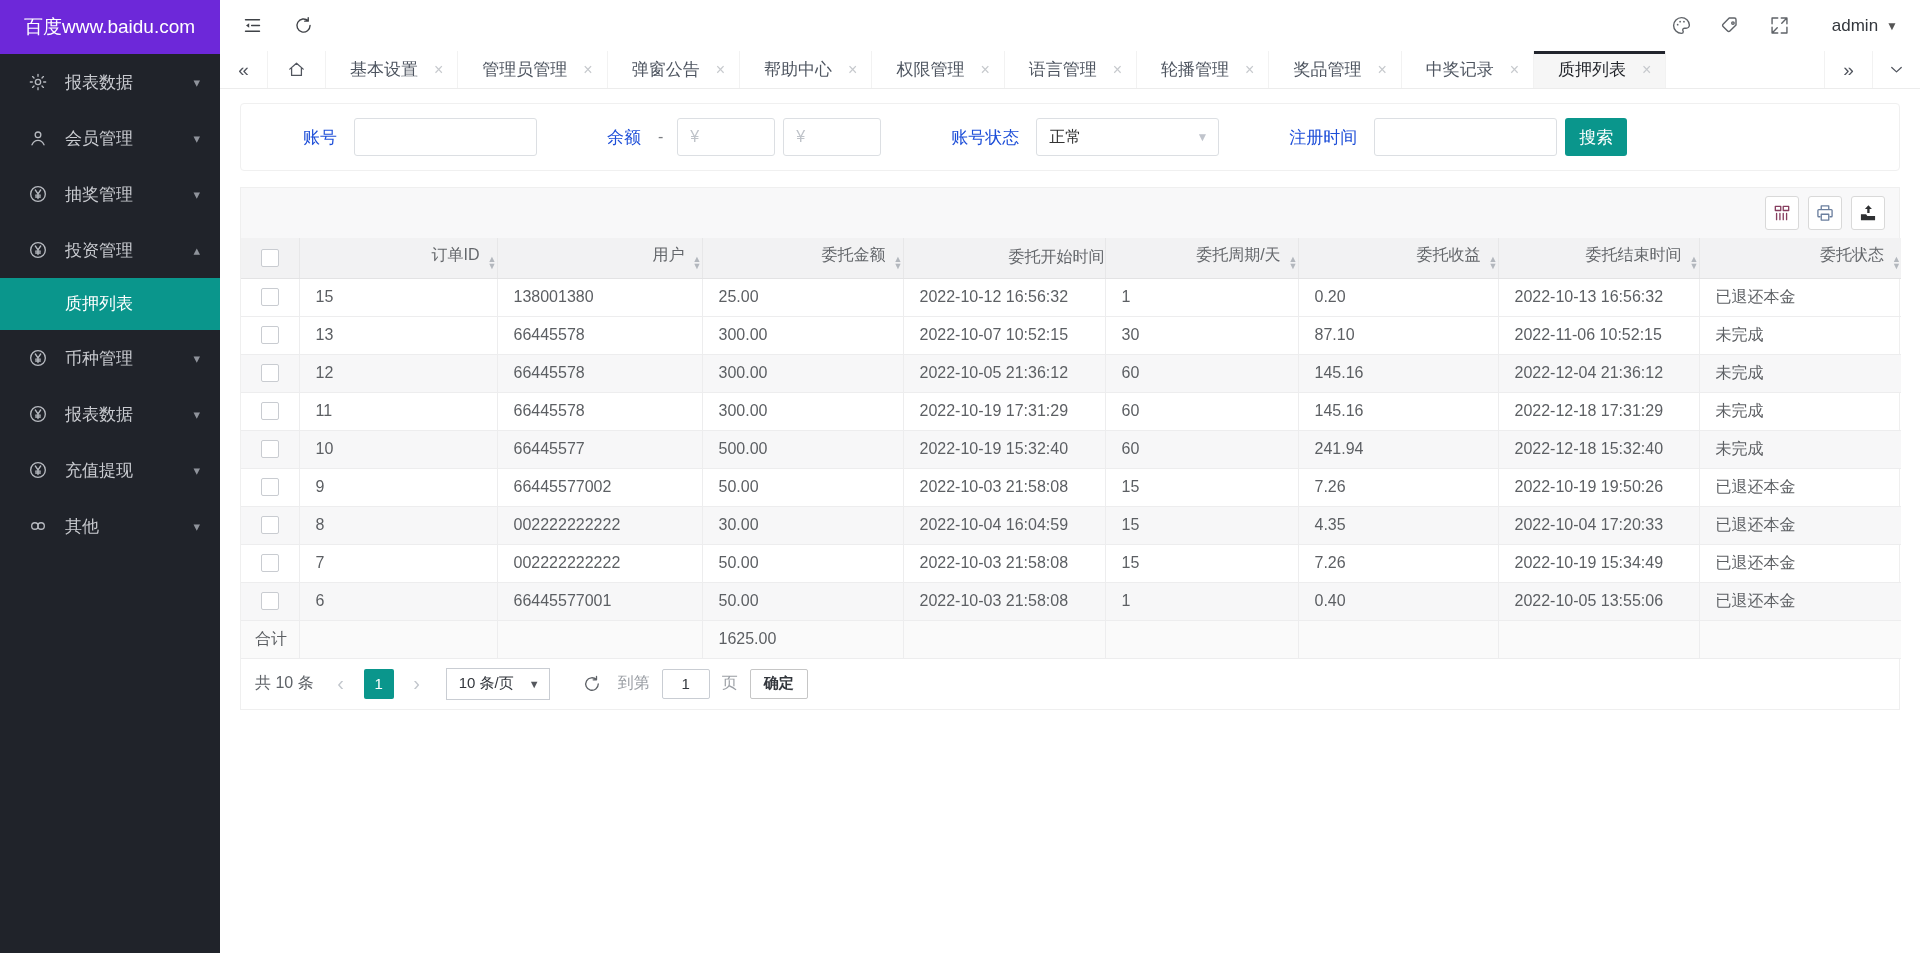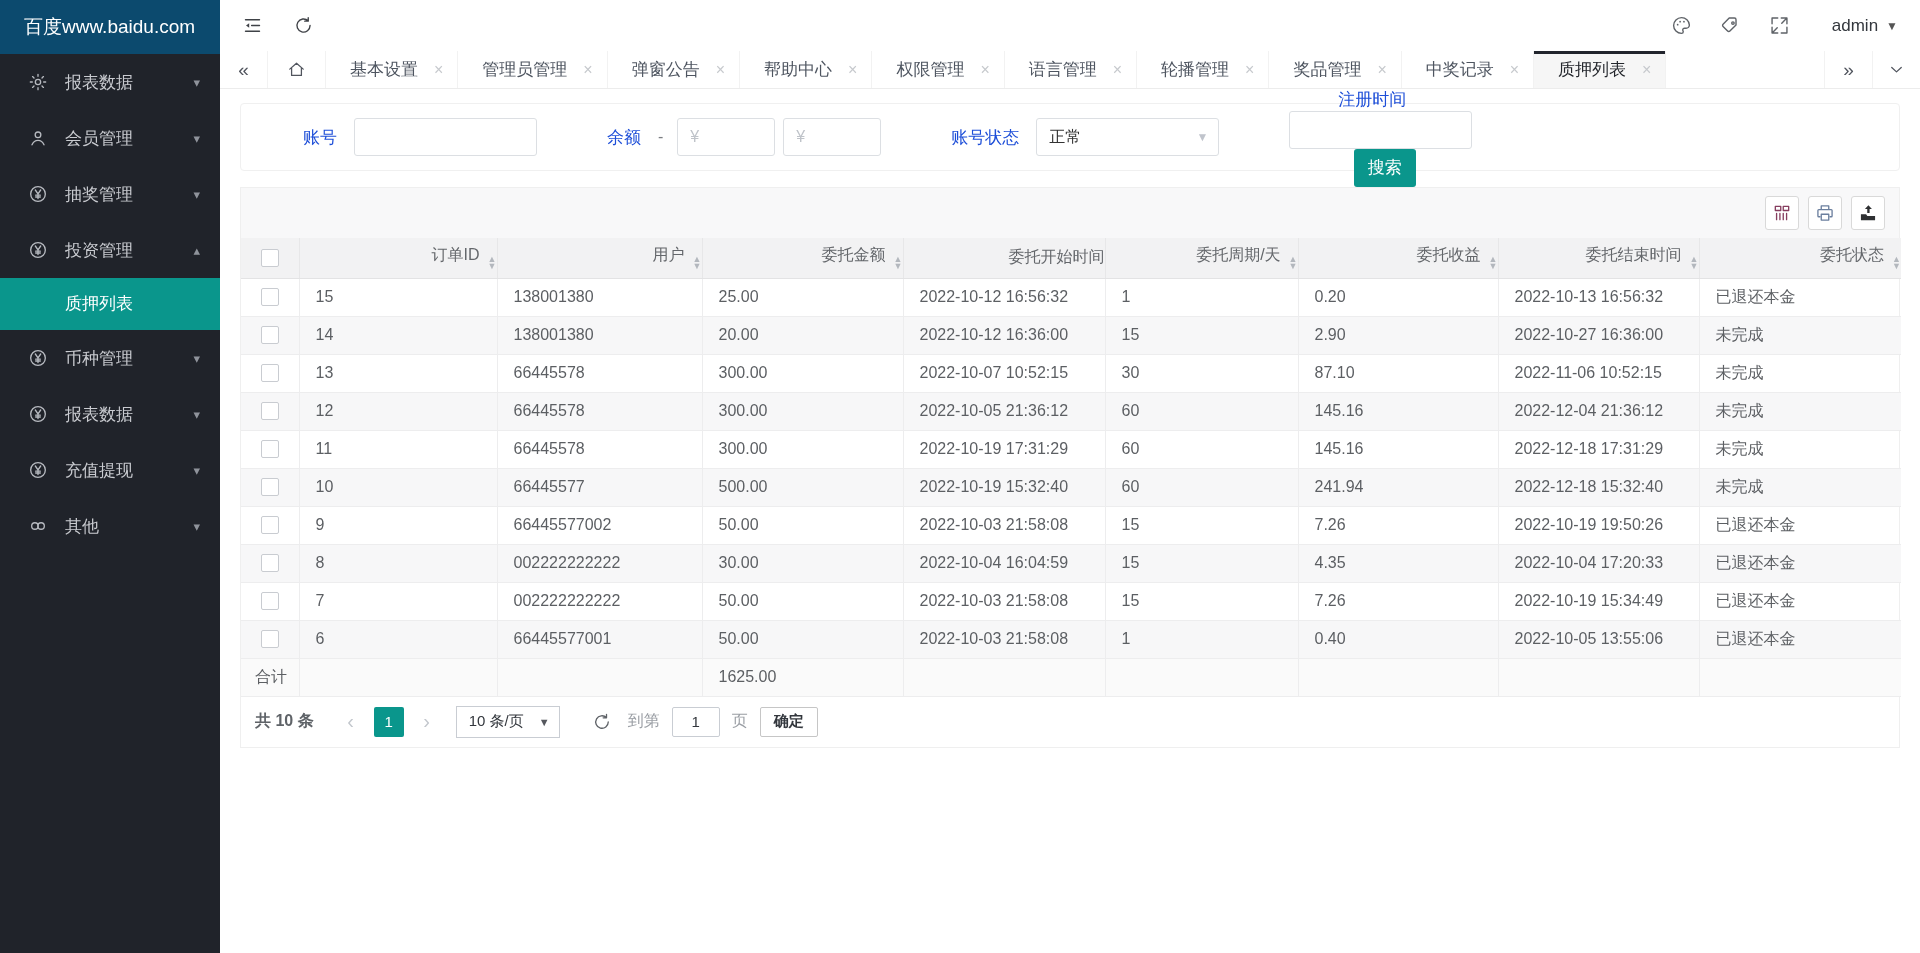--- a/index.html
+++ b/index.html
@@ -2,21 +2,21 @@
 <html><head>
 <meta charset="utf-8">
 <style>
   * { margin:0; padding:0; box-sizing:border-box; }
   html,body { width:1920px; height:953px; overflow:hidden; background:#fff;
     font-family:"Liberation Sans","DejaVu Sans",sans-serif; }
   .app { display:flex; width:1920px; height:953px; }
 
   
   .sidebar { width:220px; min-width:220px; background:#20232a; color:#c9cbd0; height:953px; }
-  .logo { height:54px; background:#0c4a6e; display:flex; align-items:center; padding-left:24px;
+  .logo { height:54px; background:#6d28d9; display:flex; align-items:center; padding-left:24px;
           font-size:19px; color:#fff; white-space:nowrap; }
   .menu-item { height:56px; display:flex; align-items:center; padding:0 20px 0 28px;
                font-size:17px; cursor:pointer; color:#c9cbd0; }
   .menu-icon { width:22px; height:22px; margin-right:15px; display:flex; align-items:center; color:#b7bac0; }
   .menu-icon svg { width:20px; height:20px; }
   .menu-label { flex:1; }
   .menu-chevron { font-size:13px; color:#8f939b; }
   .submenu { background:#1a1d23; }
   .submenu-item { height:52px; line-height:52px; padding-left:65px; font-size:17px; color:#cfd1d5; cursor:pointer; }
   .submenu-item.active { background:#0a968c; color:#fff; }
@@ -88,21 +88,21 @@
   tbody tr.summary td { background:#fafafa; color:#5c5f63; }
   .cb { width:18px; height:18px; border:1px solid #c9ccd1; border-radius:2px; background:#fff;
         margin:0 auto; cursor:pointer; }
   th.cb-col, td.cb-col { padding-left:0; text-align:center; }
   .sort { display:inline-flex; flex-direction:column; margin-left:8px; vertical-align:-2px; cursor:pointer; }
   .sort span { font-size:9px; line-height:7px; height:7px; color:#b3b7bd; }
 
   
   .pager { height:50px; display:flex; align-items:center; padding-left:14px; gap:12px;
            font-size:16px; color:#5f6368; background:#fff; }
-  .pg-total { margin-right:14px;font-weight:bold; }
+  .pg-total { margin-right:4px; }
   .pg-arrow { font-size:20px; color:#c3c7cd; width:22px; text-align:center; cursor:pointer; }
   .pg-num { width:30px; height:30px; background:#0a968c; color:#fff; border-radius:2px;
             display:flex; align-items:center; justify-content:center; font-size:15px; cursor:pointer; }
   .pg-select { position:relative; width:104px; height:32px; border:1px solid #c9cdd3; border-radius:0;
                display:flex; align-items:center; padding-left:12px; font-size:15px; color:#33373d;
                cursor:pointer; margin-left:6px; background:#fff; }
   .pg-select .sel-caret { position:absolute; right:9px; color:#55585e; font-size:11px; }
   .pg-refresh { margin-left:20px; color:#5f6368; cursor:pointer; display:flex; }
   .pg-refresh svg { width:20px; height:20px; }
   .pg-muted { color:#9a9ea4; }
@@ -319,21 +319,21 @@
         <span class="gap8"></span>
         <input class="f-input small" placeholder="¥" style="">
       </div>
       <div class="fgroup">
         <span class="flabel">账号状态</span>
         <div class="f-select">
           <span>正常</span>
           <span class="sel-caret">▼</span>
         </div>
       </div>
-      <div class="fgroup" style="margin-right:0;flex-direction:column;">
+      <div class="fgroup" style="margin-right:0;">
         <span class="flabel">注册时间</span>
         <input class="f-input" style="">
         <button class="search-btn">搜索</button>
       </div>
     </div>
 
     <div class="table-card">
       <div class="toolbar">
         <span class="tool-btn tool-columns" id="ic-columns">
             <svg viewBox="0 0 24 24" fill="none" stroke="currentColor" stroke-width="1.6" stroke-linecap="round" stroke-linejoin="round">
@@ -406,31 +406,20 @@
               <td class="cb-col"><span class="cb" style="display: inline-block; vertical-align: middle;"></span></td>
               <td>15</td>
               <td>138001380</td>
               <td>25.00</td>
               <td>2022-10-12 16:56:32</td>
               <td>1</td>
               <td>0.20</td>
               <td>2022-10-13 16:56:32</td>
               <td>已退还本金</td>
             </tr>
-            <tr class="stripe">
-              <td class="cb-col"><span class="cb" style="display: inline-block; vertical-align: middle;"></span></td>
-              <td>14</td>
-              <td>138001380</td>
-              <td>20.00</td>
-              <td>2022-10-12 16:36:00</td>
-              <td>15</td>
-              <td>2.90</td>
-              <td>2022-10-27 16:36:00</td>
-              <td>未完成</td>
-            </tr>
             <tr class="">
               <td class="cb-col"><span class="cb" style="display: inline-block; vertical-align: middle;"></span></td>
               <td>13</td>
               <td>66445578</td>
               <td>300.00</td>
               <td>2022-10-07 10:52:15</td>
               <td>30</td>
               <td>87.10</td>
               <td>2022-11-06 10:52:15</td>
               <td>未完成</td>

